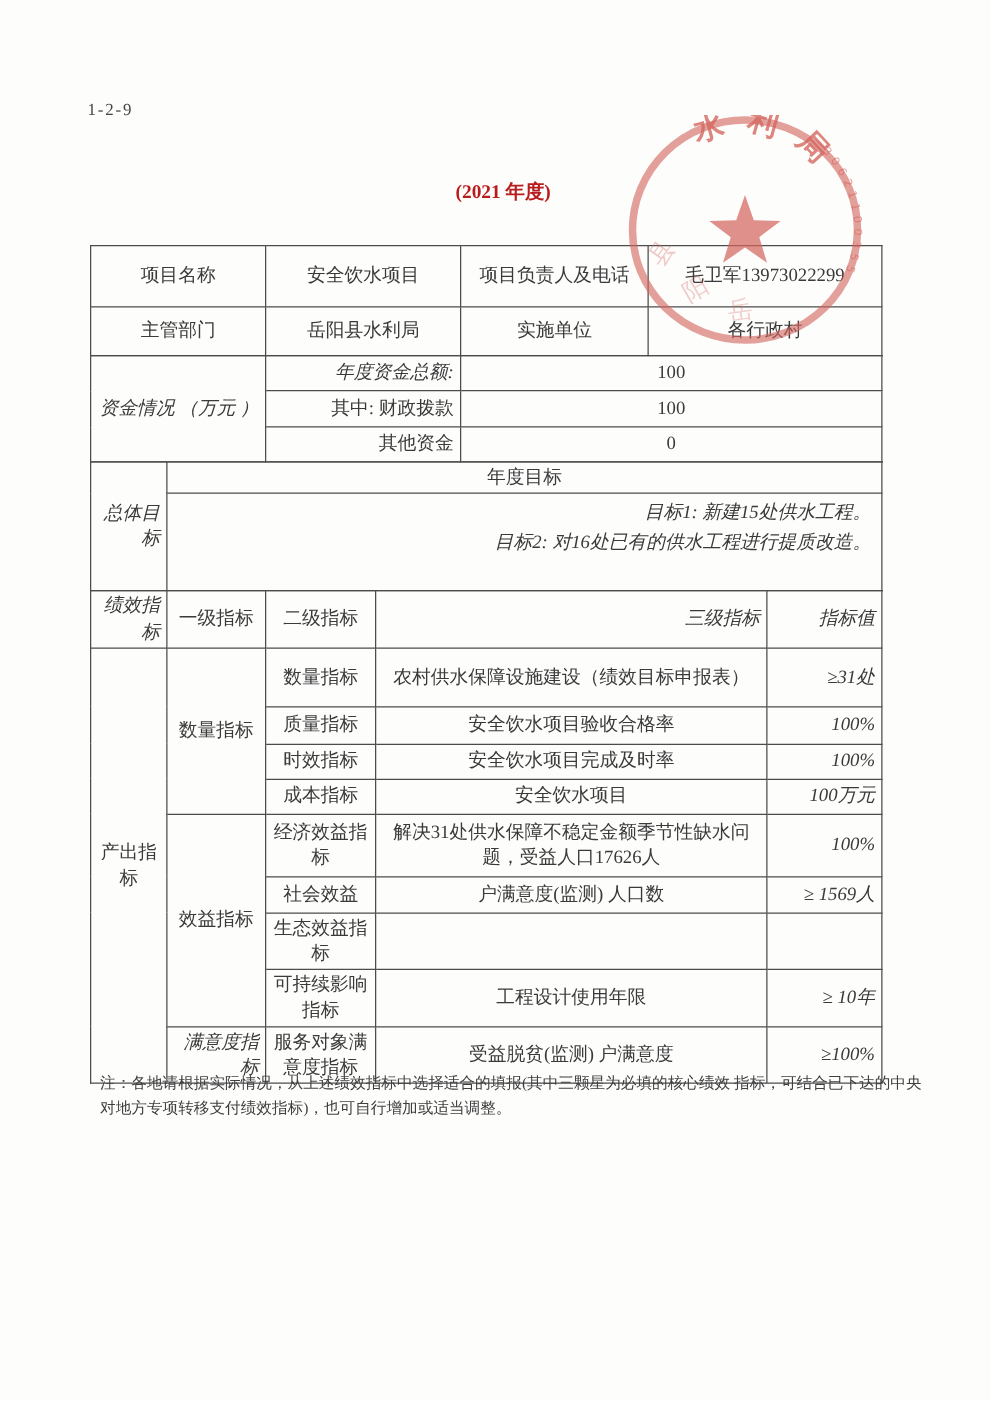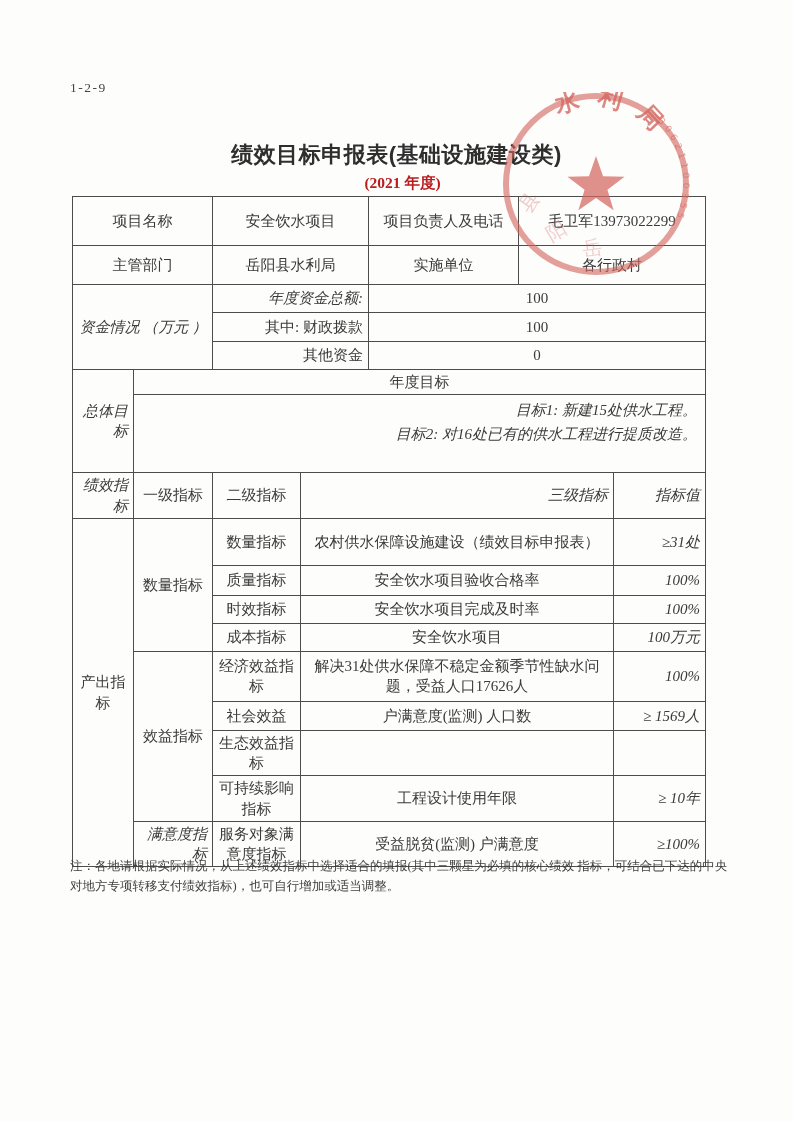--- a/index.html
+++ b/index.html
@@ -31,34 +31,33 @@
   td.tal{text-align:right;font-style:italic;}
   td.tar{text-align:right;}
   td.vtop{vertical-align:top;}
   .h49{height:49px}.h39{height:39px}.h28{height:28px}.h29{height:29px}
   .h24{height:24px}.h78{height:78px}.h45{height:45px}.h47{height:47px}
   .h30{height:30px}.h50{height:50px}.h35{height:35px}.h38{height:38px}
   td.goal-cell{padding:4px 8px;line-height:1.55;}
   .goal-line{display:block;}
 
   .footnote{
-    position:absolute;left:70px;top:856px;width:658px;
+    position:absolute;left:80px;top:856px;width:658px;
     font-size:12.5px;line-height:1.62;color:#3f3f3f;
   }
 
   .seal{position:absolute;left:499px;top:92px;width:198px;height:192px;pointer-events:none;}
   .seal svg{display:block;}
 </style>
 </head>
 <body>
 
 <div class="corner-label">1-2-9</div>
 
 <div class="title-wrap">
-  <div class="doc-title">绩效目标申报表(基础设施建设类)</div>
   <div class="doc-subtitle">(2021 年度)</div>
 </div>
 
 <div class="form-wrap">
 
   <table>
     <colgroup>
         <col style="width:140px">
         <col style="width:156px">
         <col style="width:150px">

